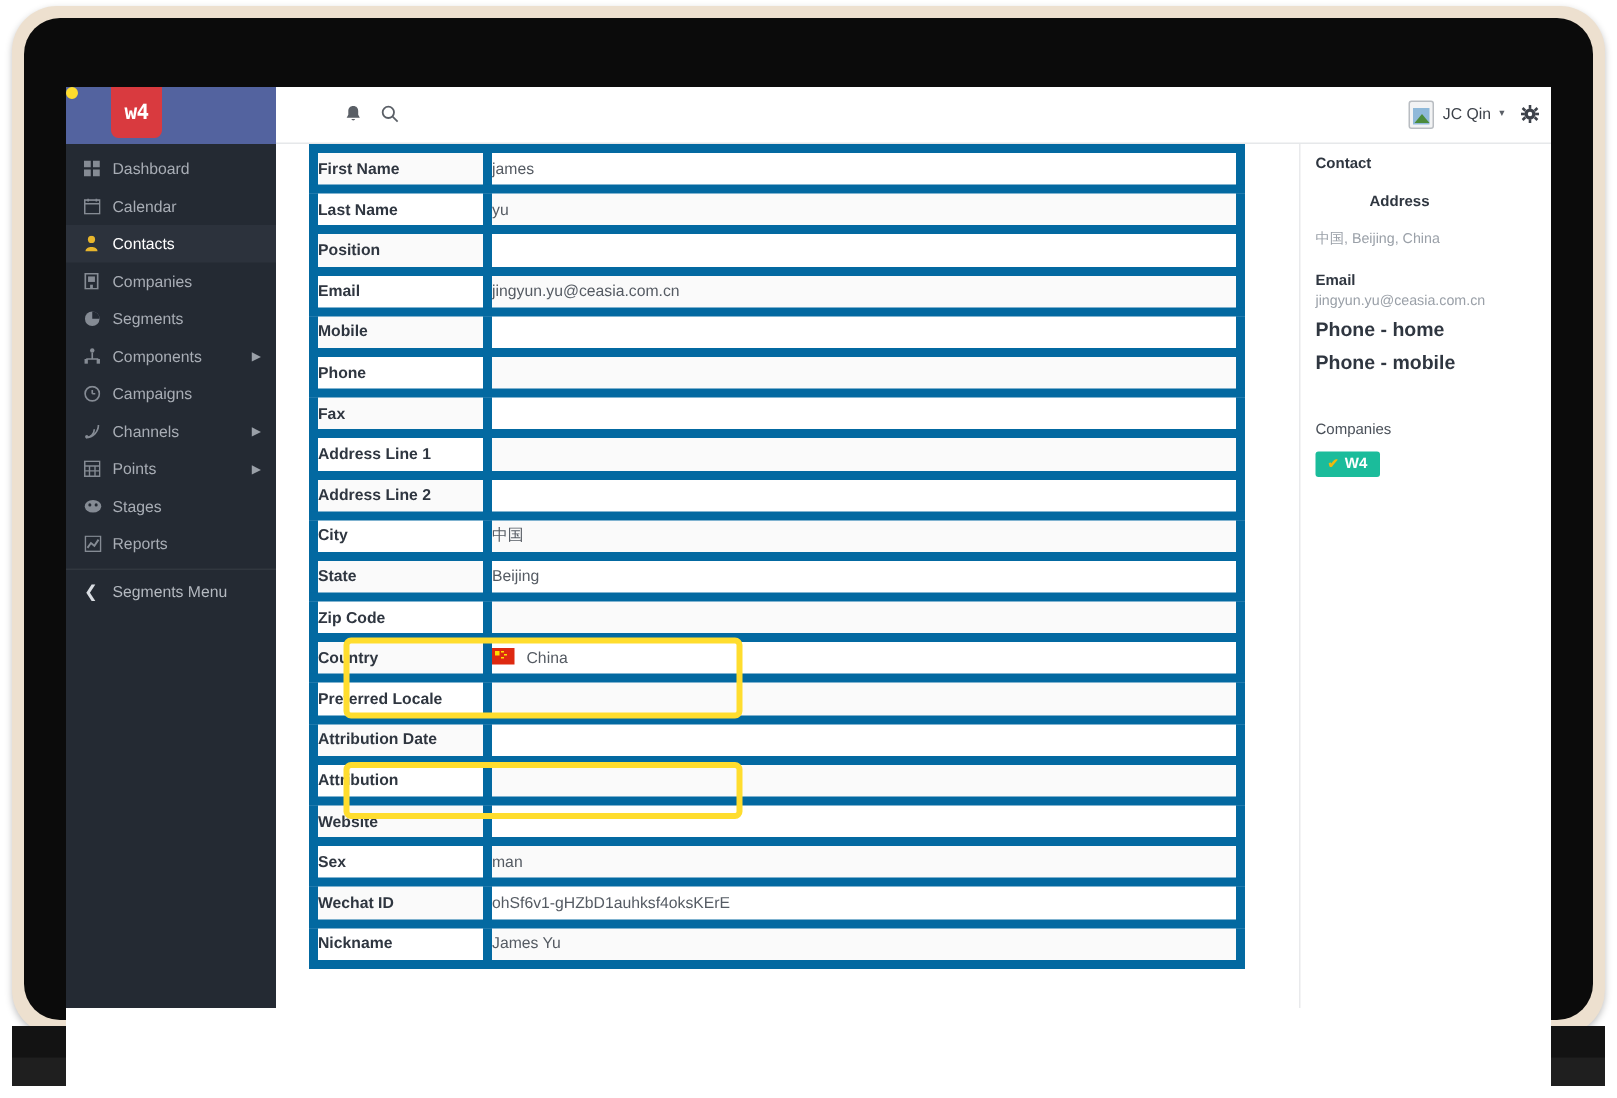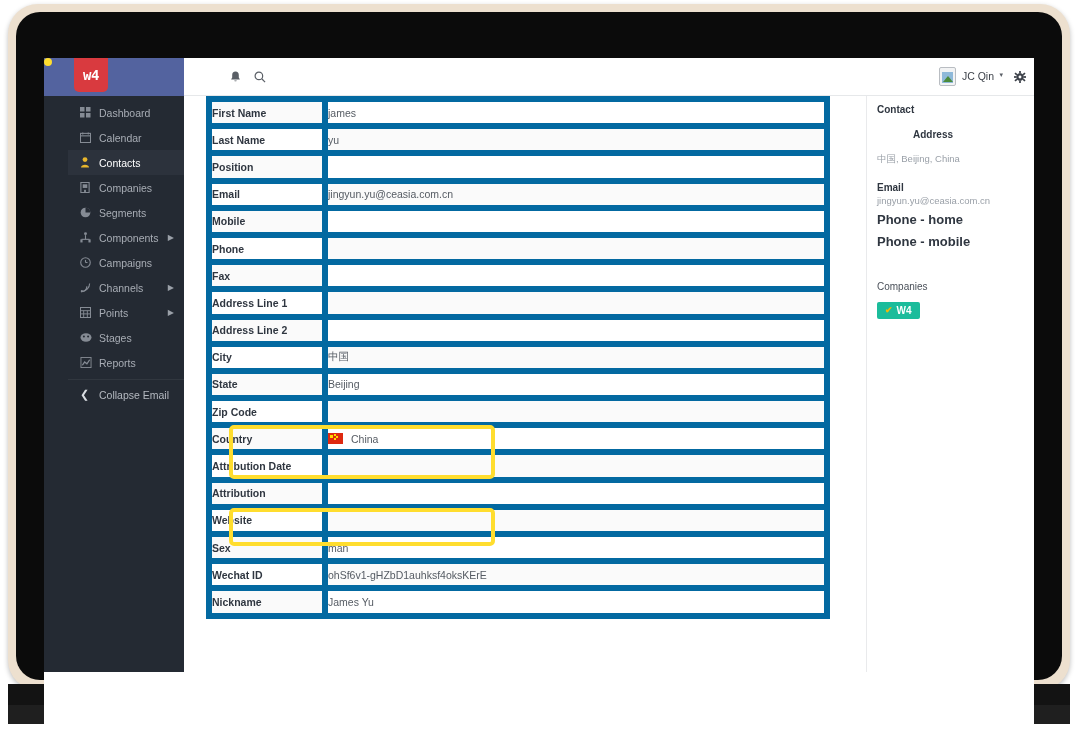--- a/index.html
+++ b/index.html
@@ -89,21 +89,21 @@
     border-bottom-right-radius: 5px;
     color: #fff;
     font-size: 14px;
     font-weight: bold;
     letter-spacing: -0.5px;
     display: flex;
     align-items: center;
     justify-content: center;
     font-family: "DejaVu Sans Mono", monospace;
   }
-  .nav-list { padding-top: 4px; padding-left: 24px; }
+  .nav-list { padding-top: 4px; }
   .nav-item {
     height: 25px;
     display: flex;
     align-items: center;
     padding-left: 12px;
     color: #a8adb5;
     font-size: 10.5px;
     position: relative;
     cursor: pointer;
   }
@@ -437,21 +437,21 @@
               <polyline points="2,9 4.5,5.5 7,7.5 10,3" fill="none" stroke="currentColor" stroke-width="1.4"></polyline>
             </svg>
         </span>
         <span class="nav-label">Reports</span>
       </div>
 
       <div class="nav-divider"></div>
 
       <div class="nav-item collapse-item">
         <span class="nav-ico">❮</span>
-        <span class="nav-label">Collapse Email</span>
+        <span class="nav-label">Segments Menu</span>
       </div>
 
     </div>
   </div>
 
   <div id="topbar">
     <span class="tb-icon" id="bell-icon">
       <svg width="11" height="12" viewBox="0 0 12 13">
           <path d="M6 0.6 C3.6 0.6 2.4 2.2 2.4 4.3 L2.4 7 L1.2 9.3 L10.8 9.3 L9.6 7 L9.6 4.3 C9.6 2.2 8.4 0.6 6 0.6 Z" fill="currentColor"></path>
           <path d="M4.6 10.2 A1.5 1.5 0 0 0 7.4 10.2 Z" fill="currentColor"></path>
@@ -537,20 +537,24 @@
           </tr>
         <tr>
             <td class="lbl">Zip Code</td>
             <td class="val"></td>
           </tr>
         <tr>
           <td class="lbl">Country</td>
           <td class="val"><span class="flag-cn"></span><span>China</span></td>
         </tr>
         <tr>
+            <td class="lbl">Preferred Locale</td>
+            <td class="val"></td>
+          </tr>
+        <tr>
             <td class="lbl">Attribution Date</td>
             <td class="val"></td>
           </tr>
         <tr>
             <td class="lbl">Attribution</td>
             <td class="val"></td>
           </tr>
         <tr>
             <td class="lbl">Website</td>
             <td class="val"></td>

